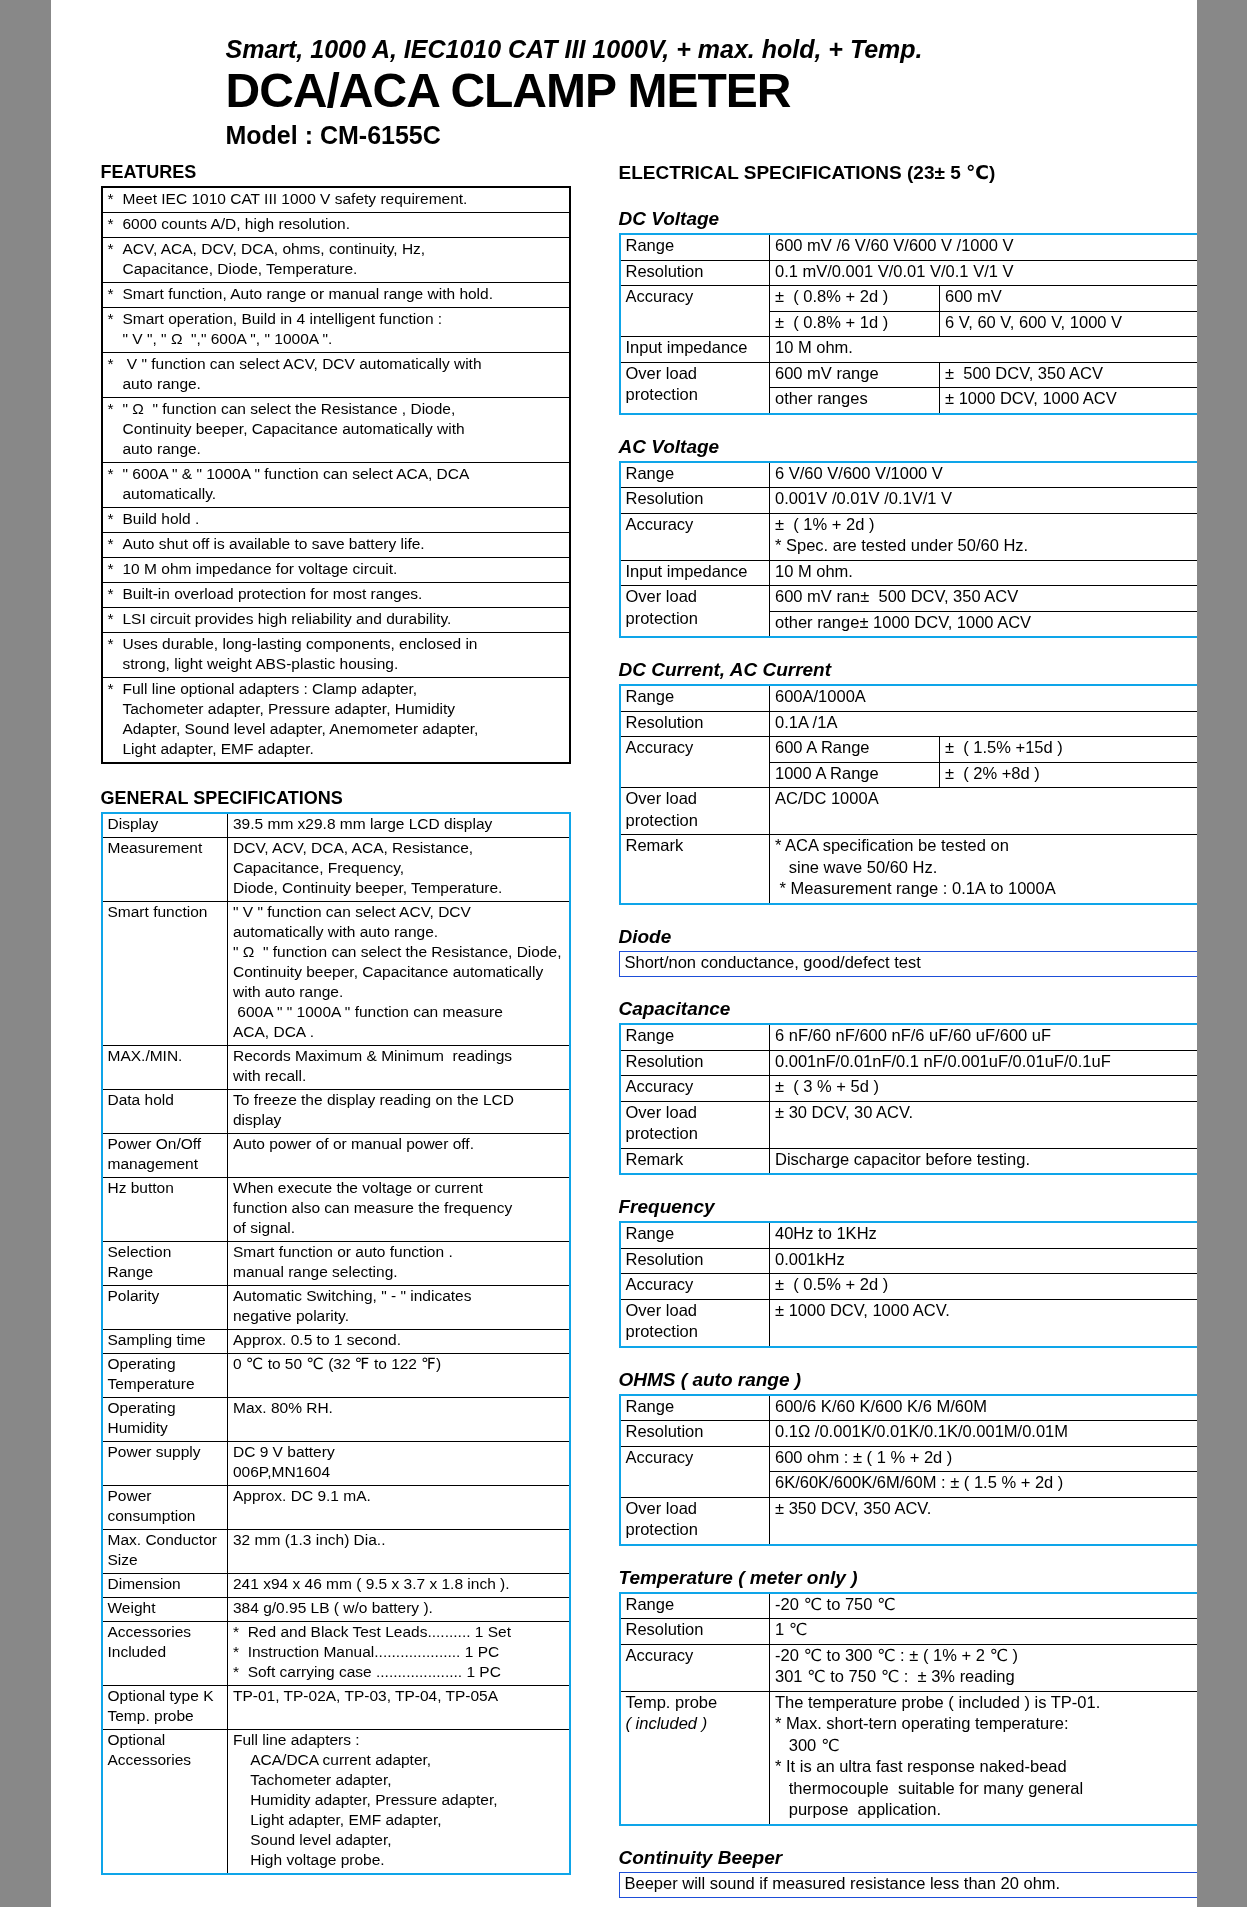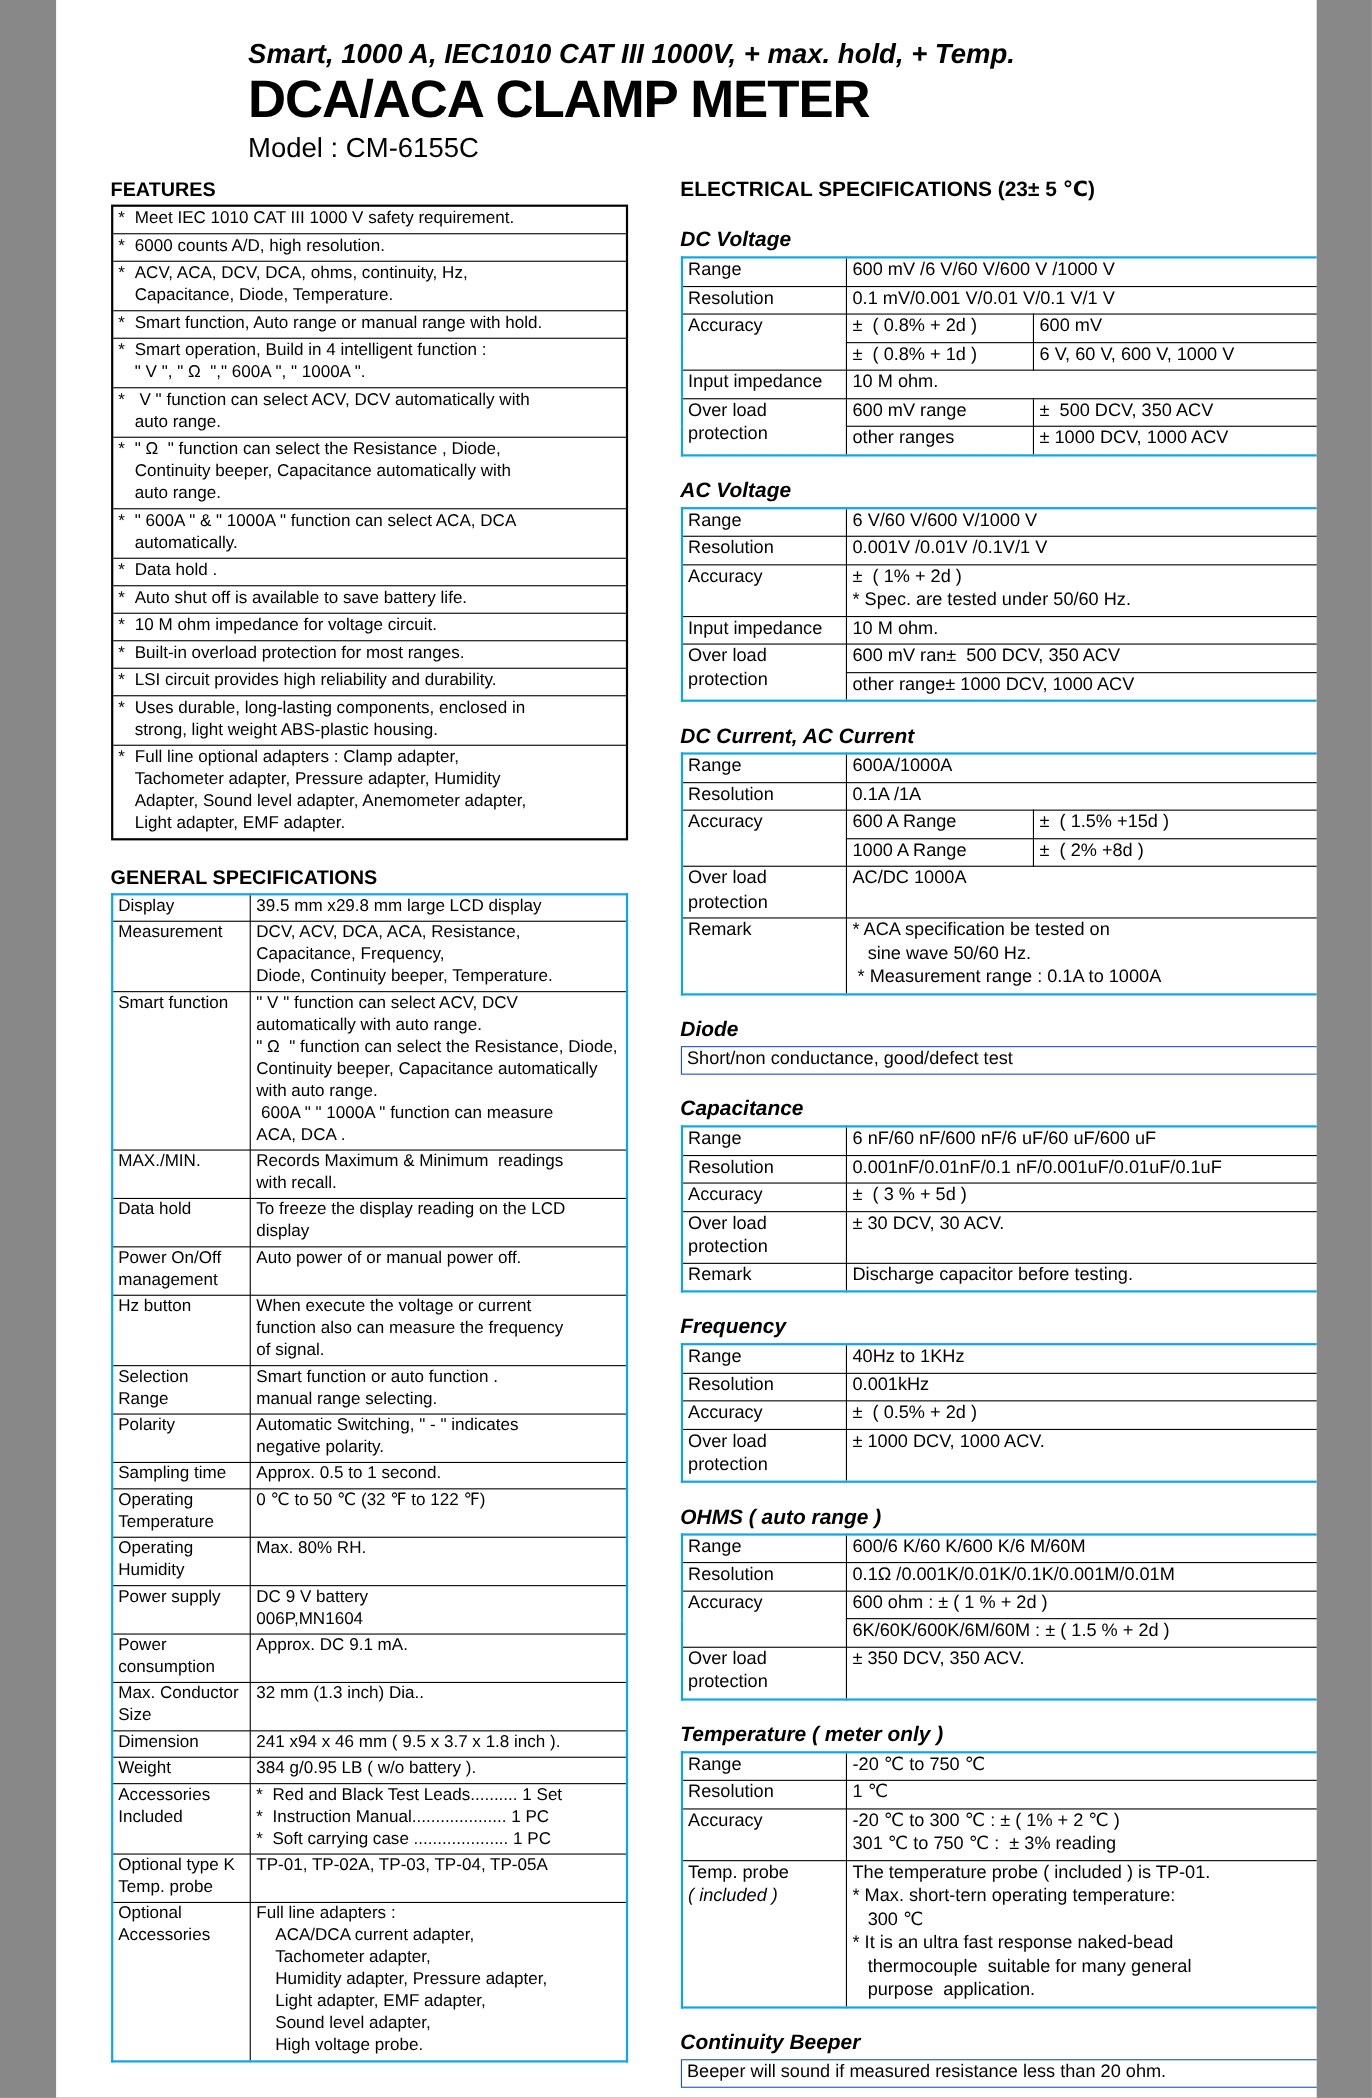--- a/index.html
+++ b/index.html
@@ -4,21 +4,21 @@
 <style>
   html,body { margin:0; padding:0; background:#888; }
   .page {
     width:1146px; height:1907px; margin:0 auto; background:#ffffff; color:#000;
     font-family:"Liberation Sans","DejaVu Sans",sans-serif;
     box-sizing:border-box; padding:34px 0 0 50px; overflow:hidden;
   }
   .hdr { padding-left:125px; }
   .tagline { font-style:italic; font-weight:bold; font-size:25px; line-height:1.2; }
   .title { font-size:48px; font-weight:800; letter-spacing:-1px; line-height:1.05; margin-top:2px; }
-  .model { font-size:25px; font-weight:normal; margin-top:5px; }
+  .model { font-size:25px; font-weight:bold; margin-top:5px; }
 
   .cols { display:flex; margin-top:12px; }
   .col-left { width:470px; flex:none; }
   .col-right { width:660px; flex:none; margin-left:48px; }
 
   .sec-h { font-size:18px; font-weight:bold; line-height:1.15; }
   .elec-h { font-size:19px; font-weight:bold; }
   .sub-h { font-size:19px; font-weight:bold; font-style:italic; margin:21px 0 2px 0; }
   .sub-h.first { margin-top:24px; }
   .pre { white-space:pre-wrap; }
@@ -87,21 +87,21 @@
 Continuity beeper, Capacitance automatically with
 auto range.</span>
           </div>
         <div class="frow">
             <span class="ast">*</span>
             <span class="ftext pre">" 600A " &amp; " 1000A " function can select ACA, DCA
 automatically.</span>
           </div>
         <div class="frow">
             <span class="ast">*</span>
-            <span class="ftext pre">Data hold .</span>
+            <span class="ftext pre">Build hold .</span>
           </div>
         <div class="frow">
             <span class="ast">*</span>
             <span class="ftext pre">Auto shut off is available to save battery life.</span>
           </div>
         <div class="frow">
             <span class="ast">*</span>
             <span class="ftext pre">10 M ohm impedance for voltage circuit.</span>
           </div>
         <div class="frow">

